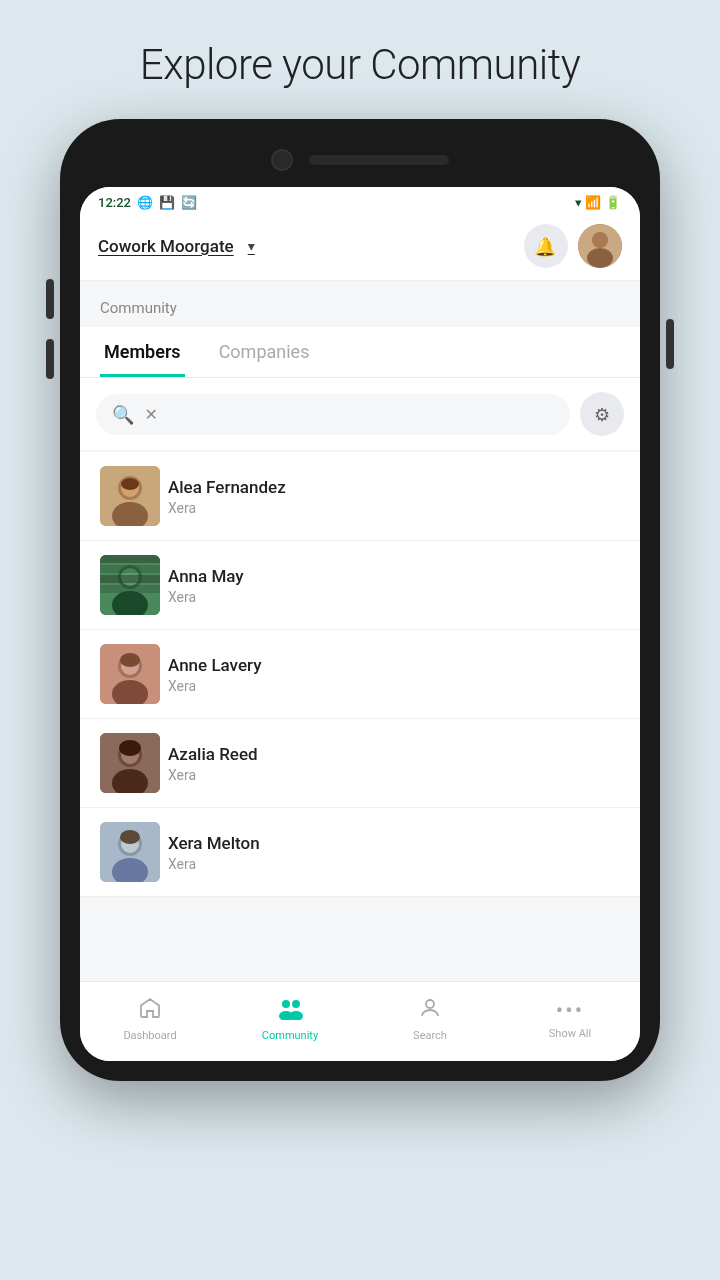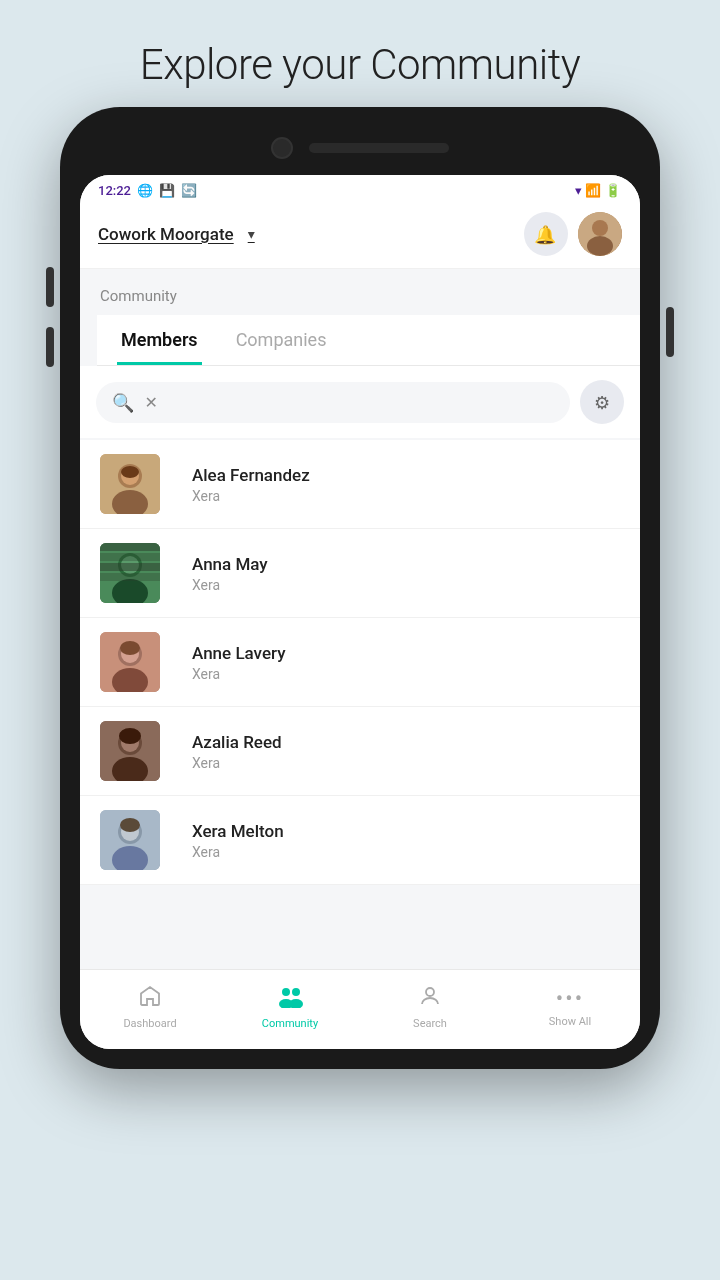--- a/index.html
+++ b/index.html
@@ -12,21 +12,21 @@
       flex-direction: column;
       align-items: center;
       overflow: hidden;
     }
 
     .page-title {
       font-size: 42px;
       font-weight: 300;
       color: #222;
       text-align: center;
-      padding: 40px 20px 18px;
+      padding: 40px 20px 30px;
       letter-spacing: -0.5px;
     }
 
     .phone-outer {
       width: 600px;
       background: #1a1a1a;
       border-radius: 60px;
       padding: 20px;
       box-shadow: 0 20px 60px rgba(0,0,0,0.35);
       position: relative;
@@ -65,21 +65,21 @@
     }
 
     .status-bar {
       background: #fff;
       display: flex;
       justify-content: space-between;
       align-items: center;
       padding: 8px 18px 6px;
       font-size: 13px;
       font-weight: 500;
-      color: #4c1d95;
+      color: #14532d;
     }
 
     .status-left {
       display: flex;
       align-items: center;
       gap: 6px;
     }
 
     .status-right {
       display: flex;
@@ -169,21 +169,20 @@
       padding: 18px 20px 10px;
       background: #f5f6f8;
     }
 
     .tabs-container {
       background: #fff;
       display: flex;
       padding: 0 20px;
       border-bottom: 1px solid #e8e8e8;
       gap: 30px;
-      margin-left: 17px;
     }
 
     .tab-item {
       padding: 14px 4px 12px;
       font-size: 18px;
       font-weight: 400;
       color: #aaa;
       cursor: pointer;
       border-bottom: 3px solid transparent;
       position: relative;
@@ -250,21 +249,21 @@
       background: #fff;
       margin-top: 2px;
     }
 
     .member-item {
       display: flex;
       align-items: center;
       padding: 14px 20px;
       border-bottom: 1px solid #f0f0f0;
       cursor: pointer;
-      gap: 32px;
+      gap: 8px;
     }
 
     .member-avatar {
       width: 60px;
       height: 60px;
       border-radius: 6px;
       overflow: hidden;
       flex-shrink: 0;
       background: #ddd;
     }

